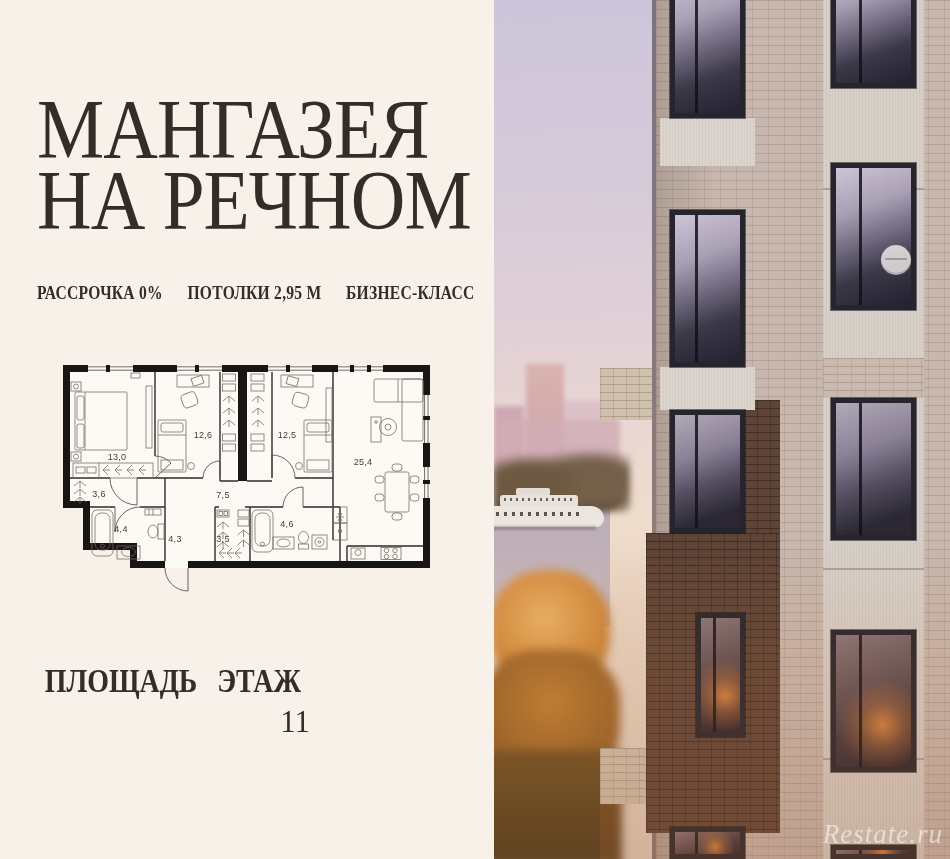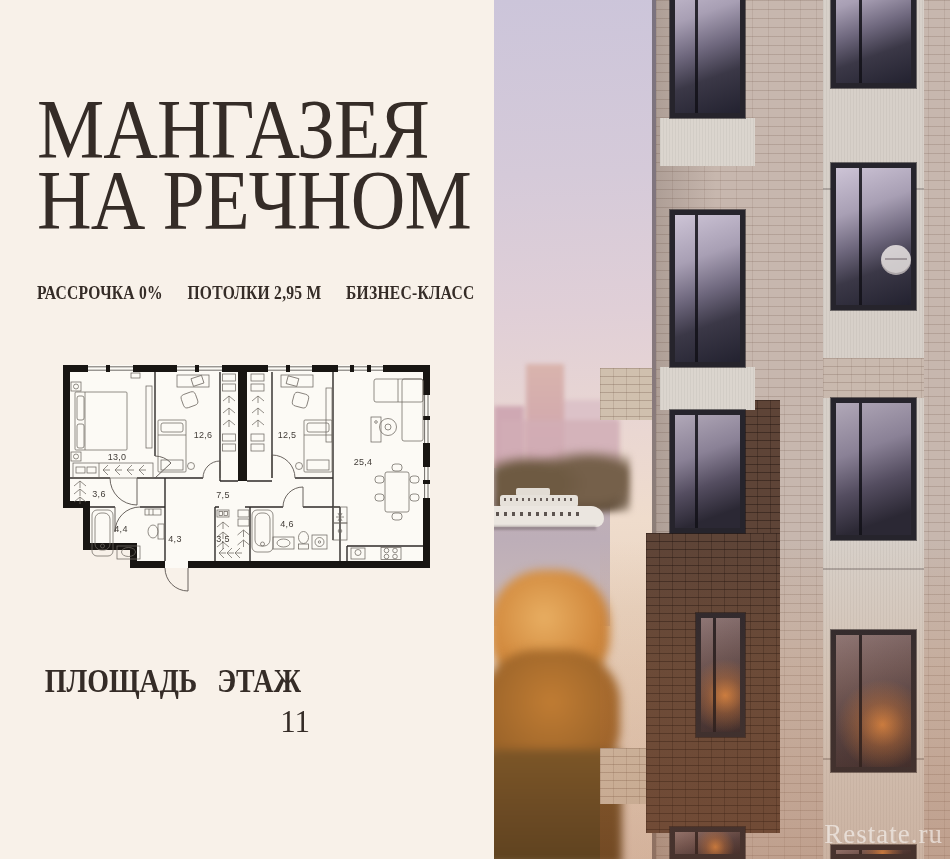--- a/index.html
+++ b/index.html
@@ -103,21 +103,21 @@
   .w-b2{left:231px;top:163px;width:85px;height:147px;}
   .w-b3{left:231px;top:398px;width:85px;height:142px;}
   .w-b4{left:231px;top:630px;width:85px;height:142px;}
   .w-b5{left:231px;top:845px;width:85px;height:14px;}
   .sticker{position:absolute;left:281px;top:245px;width:30px;height:30px;border-radius:50%;
            background:rgba(245,240,238,.8);box-shadow:inset 0 -2px 0 rgba(120,110,115,.4);}
   .sticker::before{content:"";position:absolute;left:4px;top:13px;width:22px;height:2px;background:rgba(140,130,135,.7);}
   .warm-overlay{position:absolute;left:0;right:0;top:540px;bottom:0;pointer-events:none;
            background:linear-gradient(180deg,rgba(190,115,60,0) 0%,rgba(190,115,60,.14) 40%,rgba(170,95,50,.26) 100%);}
   .watermark{position:absolute;right:7px;bottom:9px;font-family:"Liberation Serif",serif;
-           font-size:27px;letter-spacing:1px;color:rgba(255,255,255,.55);}
+           font-size:27px;letter-spacing:1px;color:rgba(255,255,255,.55);font-style:italic;}
   
   .plan .wall{fill:#181512;}
   .plan .thin{stroke:#2e2a28;stroke-width:1.4;fill:none;}
   .plan .glz{stroke:#4a4642;stroke-width:.8;fill:none;}
   .plan .door{stroke:#5a544f;stroke-width:.9;fill:none;}
   .plan .fur{stroke:#6e6862;stroke-width:.75;fill:none;}
   .plan .lbl{font-family:"Liberation Sans",sans-serif;font-size:9px;fill:#413c37;letter-spacing:.3px;}
 </style>
 </head>
 <body>

